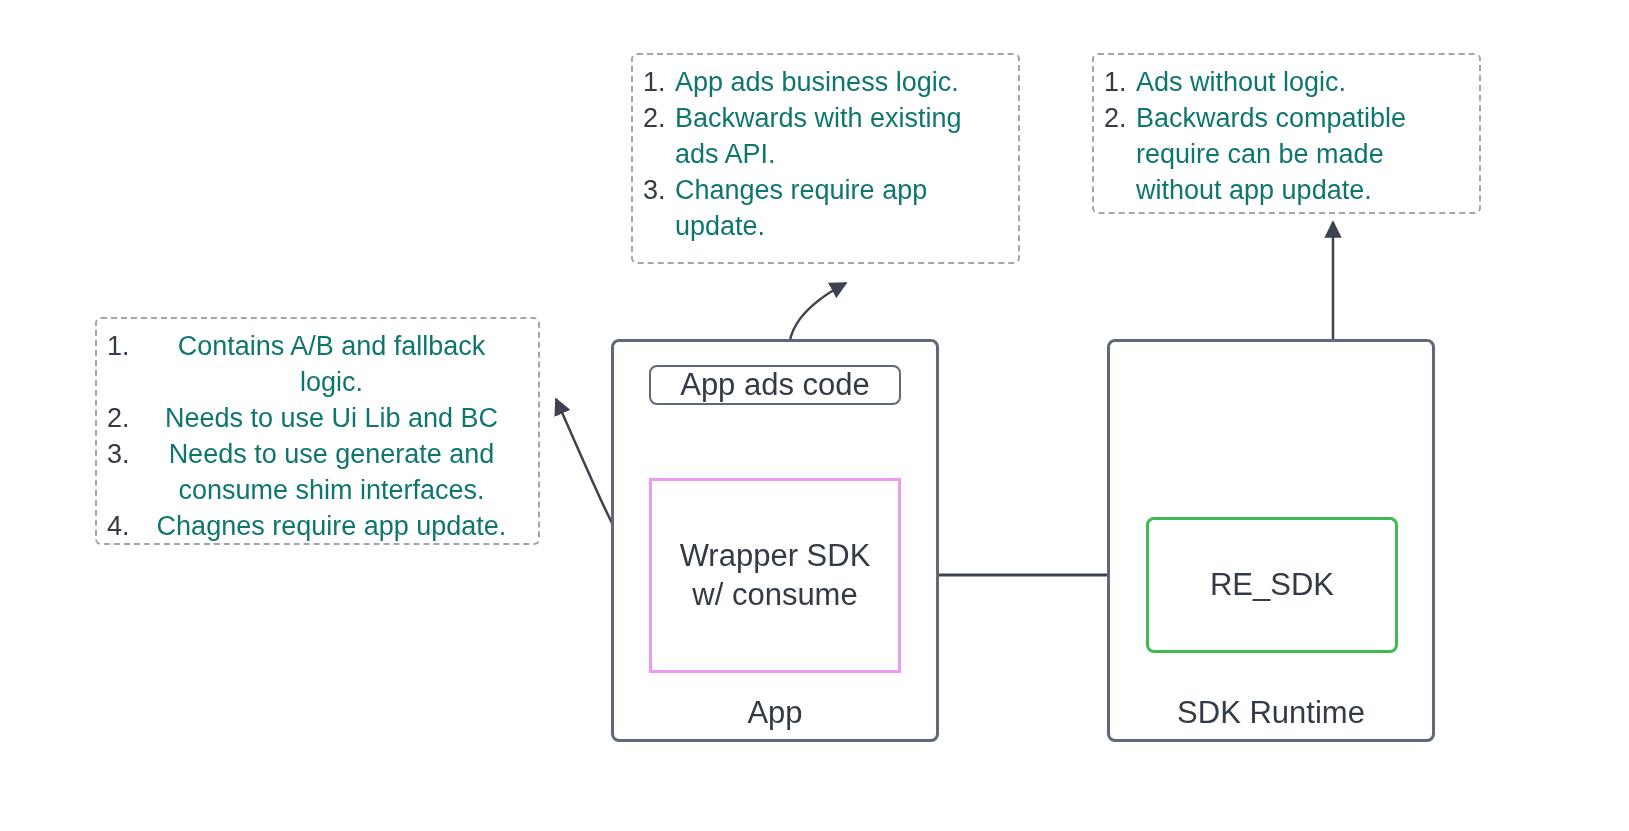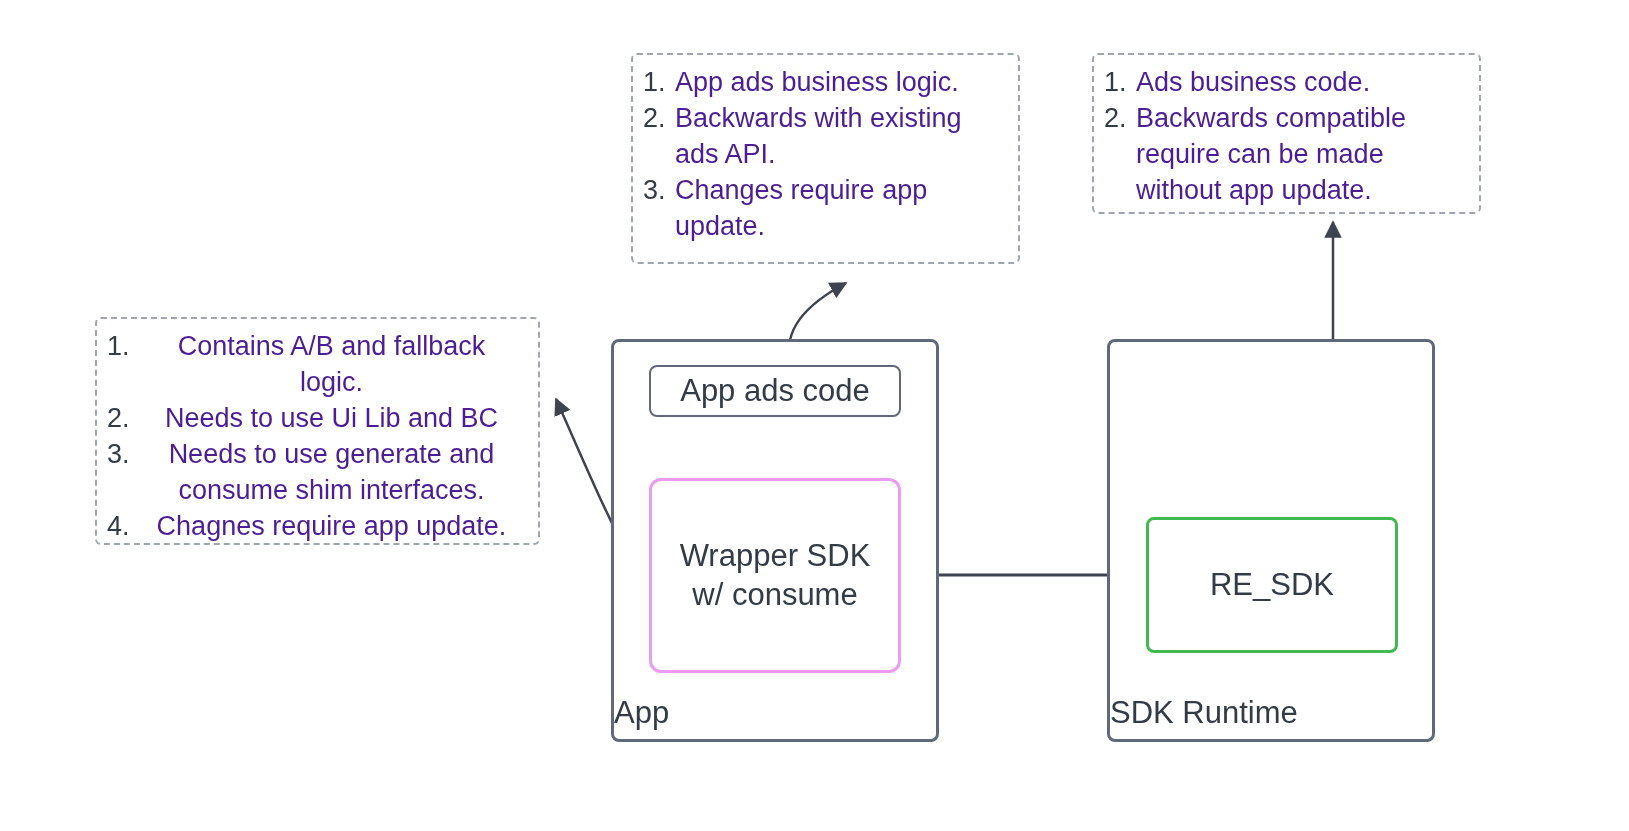--- a/index.html
+++ b/index.html
@@ -41,21 +41,21 @@
     padding: 0;
     list-style: none;
     counter-reset: noteitem;
   }
   .note li {
     counter-increment: noteitem;
     position: relative;
     padding-left: 32px;
     font-size: 27px;
     line-height: 1.33;
-    color: #4c1d95;
+    color: #0f766e;
     white-space: pre-line;
   }
   .note li::before {
     content: counter(noteitem) ".";
     position: absolute;
     left: 0;
     top: 0;
     font-size: 27px;
     color: #333b47;
   }
@@ -73,45 +73,46 @@
     box-sizing: border-box;
   }
   #app-container      { left: 611px;  top: 339px; width: 328px; height: 403px; }
   #runtime-container  { left: 1107px; top: 339px; width: 328px; height: 403px; }
 
   .container-label {
     position: absolute;
     left: 0;
     right: 0;
     bottom: 8px;
+    text-align: center;
     font-size: 31px;
     color: #333b47;
   }
 
   
   .inner-box {
     position: absolute;
     box-sizing: border-box;
     background: #ffffff;
     display: flex;
     align-items: center;
     justify-content: center;
     text-align: center;
     color: #333b47;
   }
   #app-ads-code {
-    left: 649px; top: 365px; width: 252px; height: 52px;
+    left: 649px; top: 365px; width: 252px; height: 40px;
     border: 2px solid #61687a;
     border-radius: 8px;
     font-size: 31px;
   }
   #wrapper-sdk {
     left: 649px; top: 478px; width: 252px; height: 195px;
     border: 3px solid #ec9bf2;
-    border-radius: 12px;
+    border-radius: 0;
     font-size: 31px;
     line-height: 1.25;
   }
   #re-sdk {
     left: 1146px; top: 517px; width: 252px; height: 136px;
     border: 3px solid #3fb950;
     border-radius: 8px;
     font-size: 31px;
   }
 </style>
@@ -146,21 +147,21 @@
       <li>App ads business logic.</li>
       <li>Backwards with existing
 ads API.</li>
       <li>Changes require app
 update.</li>
     </ol>
   </div>
 
   <div class="note" id="note-right">
     <ol>
-      <li>Ads business code.</li>
+      <li>Ads without logic.</li>
       <li>Backwards compatible
 require can be made
 without app update.</li>
     </ol>
   </div>
 
   <div class="note" id="note-left">
     <ol>
       <li>Contains A/B and fallback
 logic.</li>

